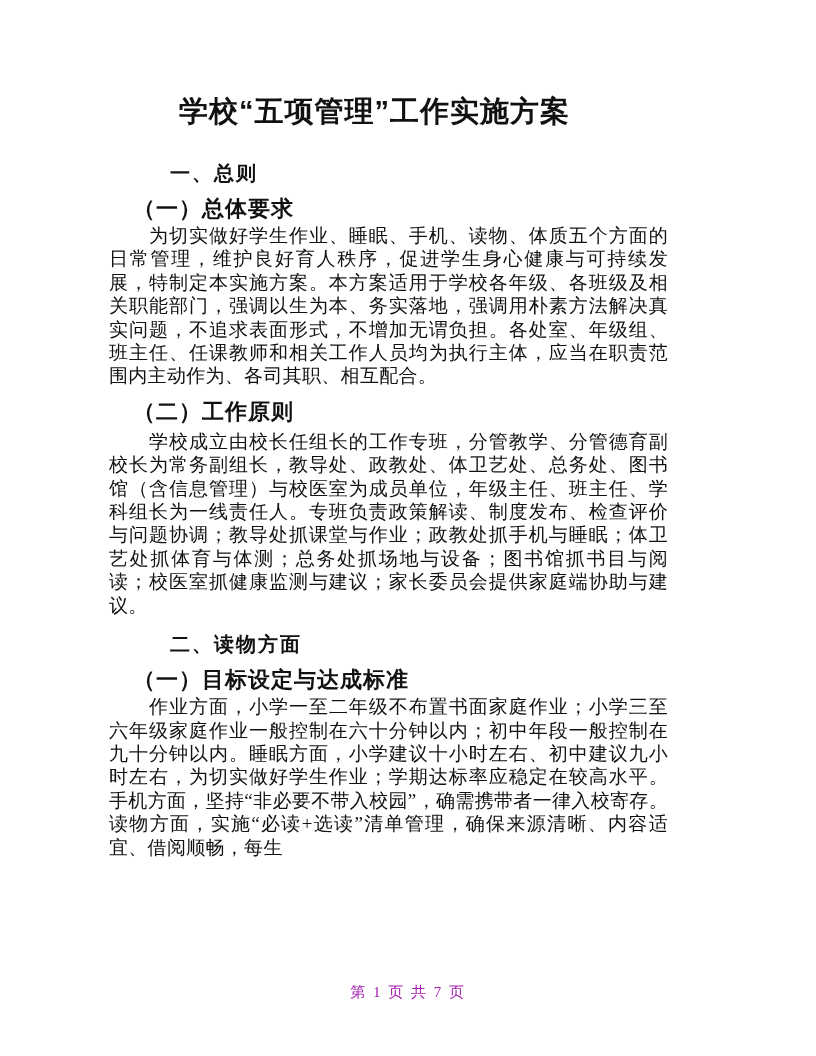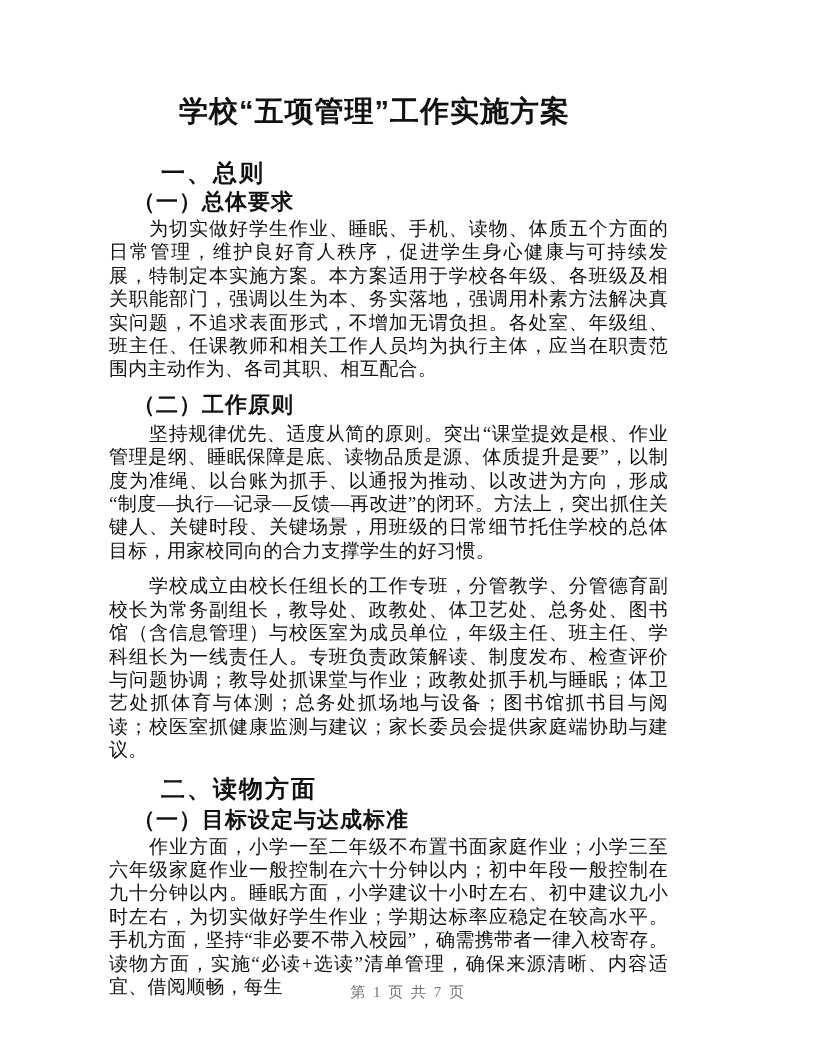--- a/index.html
+++ b/index.html
@@ -29,25 +29,25 @@
     line-height: 42px;
     text-align: center;
     letter-spacing: 1px;
     position: relative;
     left: -14px;
     white-space: nowrap;
   }
   .h1 {
     font-family: Liberation Sans, sans-serif;
     font-weight: bold;
-    font-size: 24px;
+    font-size: 20px;
     line-height: 30px;
     letter-spacing: 2px;
     text-indent: 64px;
-    margin: 0;
+    margin: 9px;
   }
   .h2 {
     font-family: "Liberation Sans", sans-serif;
     font-weight: bold;
     font-size: 22px;
     line-height: 24px;
     letter-spacing: 1px;
     text-indent: 36px;
     margin: 0;
   }
@@ -69,40 +69,39 @@
   .mt6  { margin-top: 6px; }
   .footer {
     position: absolute;
     top: 983px;
     left: 0;
     width: 816px;
     text-align: center;
     font-family: "Liberation Serif", serif;
     font-size: 15px;
     letter-spacing: 2px;
-    color: #737373;
+    color: #a21caf;
   }
 </style>
 </head>
 <body>
 
 <div class="page">
   <div class="content">
 
     <h1 class="doc-title">学校“五项管理”工作实施方案</h1>
 
     <h2 class="h1 mt26">一、总则</h2>
 
     <h3 class="h2 mt2">（一）总体要求</h3>
 
     <p class="para mt3">为切实做好学生作业、睡眠、手机、读物、体质五个方面的日常管理，维护良好育人秩序，促进学生身心健康与可持续发展，特制定本实施方案。本方案适用于学校各年级、各班级及相关职能部门，强调以生为本、务实落地，强调用朴素方法解决真实问题，不追求表面形式，不增加无谓负担。各处室、年级组、班主任、任课教师和相关工作人员均为执行主体，应当在职责范围内主动作为、各司其职、相互配合。</p>
 
     <h3 class="h2 mt4">（二）工作原则</h3>
 
-    <p class="para mt5">坚持规律优先、适度从简的原则。突出“课堂提效是根、作业管理是纲、睡眠保障是底、读物品质是源、体质提升是要”，以制度为准绳、以台账为抓手、以通报为推动、以改进为方向，形成“制度—执行—记录—反馈—再改进”的闭环。方法上，突出抓住关键人、关键时段、关键场景，用班级的日常细节托住学校的总体目标，用家校同向的合力支撑学生的好习惯。</p>
 
 
     <p class="para mt6">学校成立由校长任组长的工作专班，分管教学、分管德育副校长为常务副组长，教导处、政教处、体卫艺处、总务处、图书馆（含信息管理）与校医室为成员单位，年级主任、班主任、学科组长为一线责任人。专班负责政策解读、制度发布、检查评价与问题协调；教导处抓课堂与作业；政教处抓手机与睡眠；体卫艺处抓体育与体测；总务处抓场地与设备；图书馆抓书目与阅读；校医室抓健康监测与建议；家长委员会提供家庭端协助与建议。</p>
 
     <h2 class="h1 mt3">二、读物方面</h2>
 
     <h3 class="h2 mt4">（一）目标设定与达成标准</h3>
 
     <p class="para mt3">作业方面，小学一至二年级不布置书面家庭作业；小学三至六年级家庭作业一般控制在六十分钟以内；初中年段一般控制在九十分钟以内。睡眠方面，小学建议十小时左右、初中建议九小时左右，为切实做好学生作业；学期达标率应稳定在较高水平。手机方面，坚持“非必要不带入校园”，确需携带者一律入校寄存。读物方面，实施“必读+选读”清单管理，确保来源清晰、内容适宜、借阅顺畅，每生</p>
 

